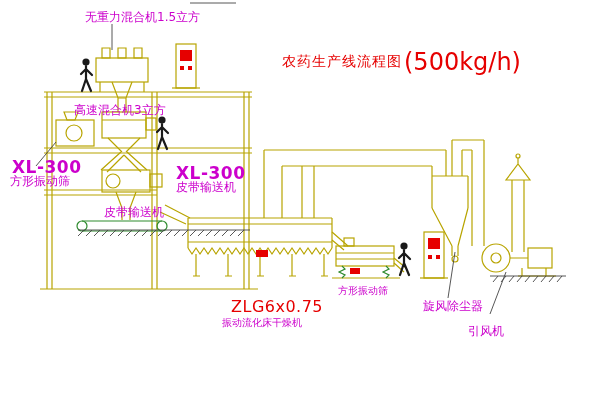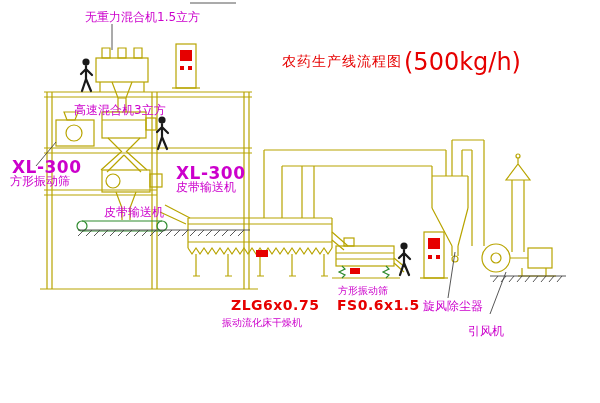--- a/index.html
+++ b/index.html
@@ -14,21 +14,21 @@
     position:relative;width:600px;height:403px;background:#ffffff;
     overflow:hidden;font-family:"DejaVu Sans",sans-serif;
   }
   #stage svg{position:absolute;left:0;top:0;}
   .label{
     position:absolute;color:var(--magenta);white-space:nowrap;line-height:1.1;
   }
   .lbl-9{font-size:12px;}
   .lbl-10{font-size:10px;}
   .lbl-12{font-size:17px;font-weight:bold;letter-spacing:.5px;}
-  .model{color:var(--red);font-size:14px;font-weight:bold;letter-spacing:.5px;}
+  .model{color:var(--red);font-size:16px;font-weight:normal;letter-spacing:.5px;}
   .title-wrap{
     position:absolute;left:282px;top:48px;display:flex;align-items:center;
     color:var(--red);white-space:nowrap;
   }
   .title-main{font-size:14px;letter-spacing:1px;}
   .title-cap{font-size:24px;margin-left:2px;}
 </style>
 </head>
 <body>
 
@@ -184,17 +184,16 @@
   <div class="label lbl-9" style="left:85px;top:11px;">无重力混合机1.5立方</div>
   <div class="label lbl-9" style="left:74px;top:104px;">高速混合机3立方</div>
   <div class="label lbl-12" style="left:12px;top:158px;">XL-300</div>
   <div class="label lbl-9" style="left:10px;top:175px;">方形振动筛</div>
   <div class="label lbl-12" style="left:176px;top:164px;">XL-300</div>
   <div class="label lbl-9" style="left:176px;top:181px;">皮带输送机</div>
   <div class="label lbl-9" style="left:104px;top:206px;">皮带输送机</div>
   <div class="label lbl-10" style="left:222px;top:285px;margin-top:32px;">振动流化床干燥机</div>
   <div class="model" style="position:absolute;left:231px;top:297px;">ZLG6x0.75</div>
   <div class="label lbl-10" style="left:338px;top:285px;">方形振动筛</div>
-  <div class="model" style="position:absolute;left:337px;top:297px;">FS0.6x1.5</div>
   <div class="label lbl-9" style="left:423px;top:300px;">旋风除尘器</div>
   <div class="label lbl-9" style="left:468px;top:313px;margin-top:12px;">引风机</div>
 
 </div>
 
 </body></html>

